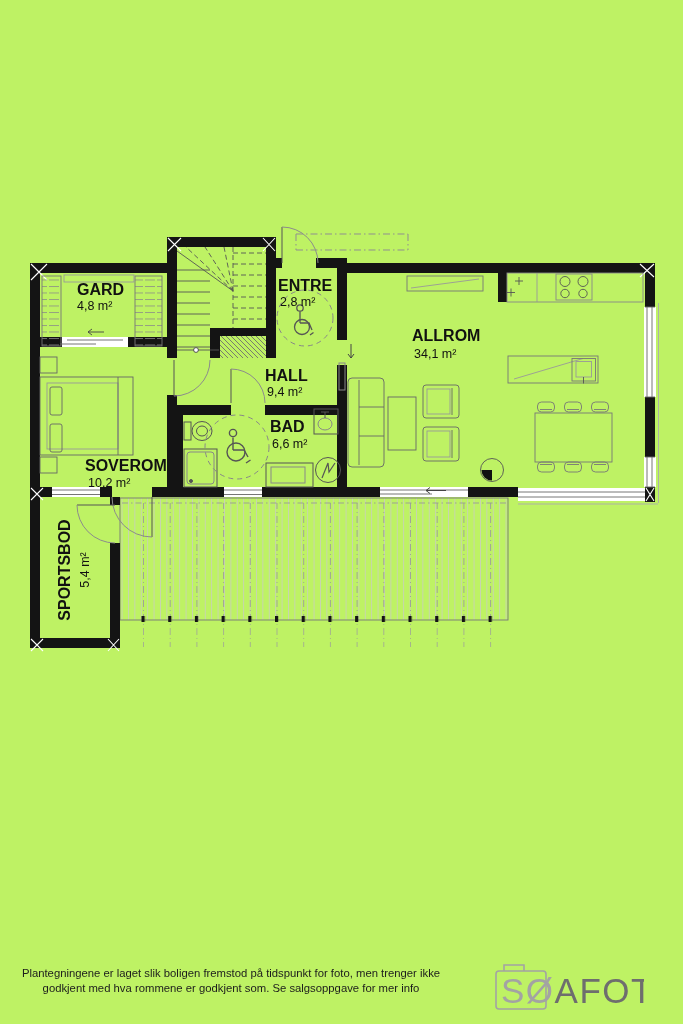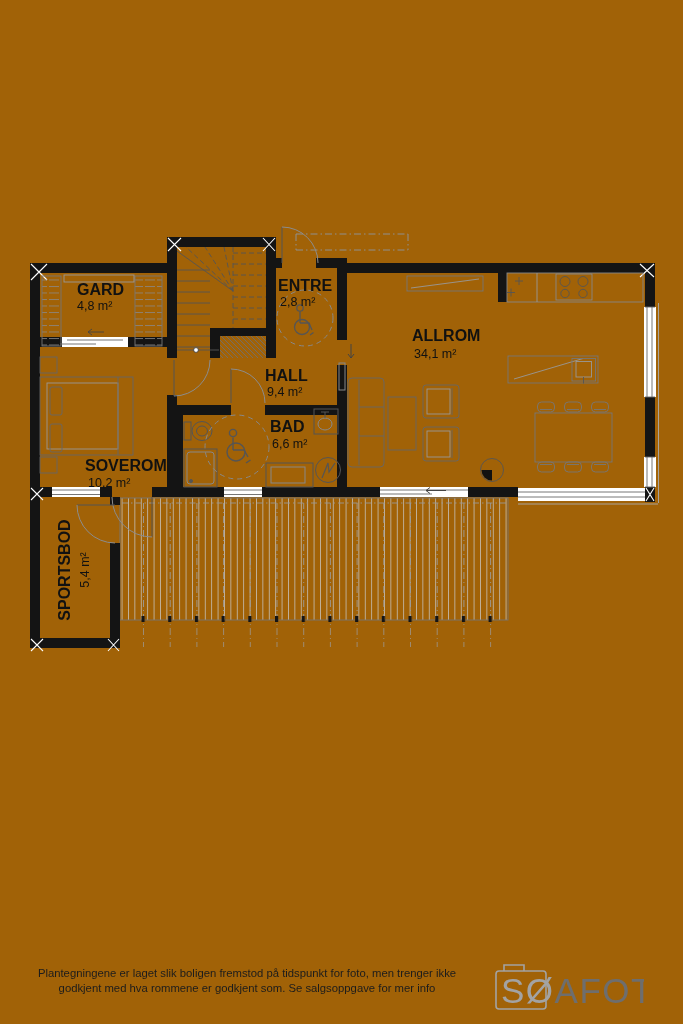--- a/index.html
+++ b/index.html
@@ -1,21 +1,21 @@
 <!DOCTYPE html>
 <html><head>
 <meta charset="utf-8">
 <style>
   html,body{margin:0;padding:0;background:#ffffff;}
-  .page{position:relative;width:683px;height:1024px;background:#a16207;overflow:hidden;
+  .page{position:relative;width:683px;height:1024px;background:#bef264;overflow:hidden;
         font-family:"Liberation Sans", sans-serif;}
   svg{position:absolute;top:0;left:0;}
   .room-name{font-family:"Liberation Sans",sans-serif;font-size:16px;font-weight:700;fill:#111;}
   .room-area{font-family:"Liberation Sans",sans-serif;font-size:12.5px;font-weight:400;fill:#111;}
-  .footer{position:absolute;left:16px;top:966px;width:462px;text-align:center;
+  .footer{position:absolute;left:0;top:966px;width:462px;text-align:center;
           font-size:11.3px;line-height:1.32;color:#1c1c1c;}
   .logo{position:absolute;left:494px;top:957px;width:150px;height:56px;}
 </style>
 </head>
 <body>
 
 <div class="page">
 
 <svg width="683" height="1024" viewBox="0 0 683 1024">
   <defs>

